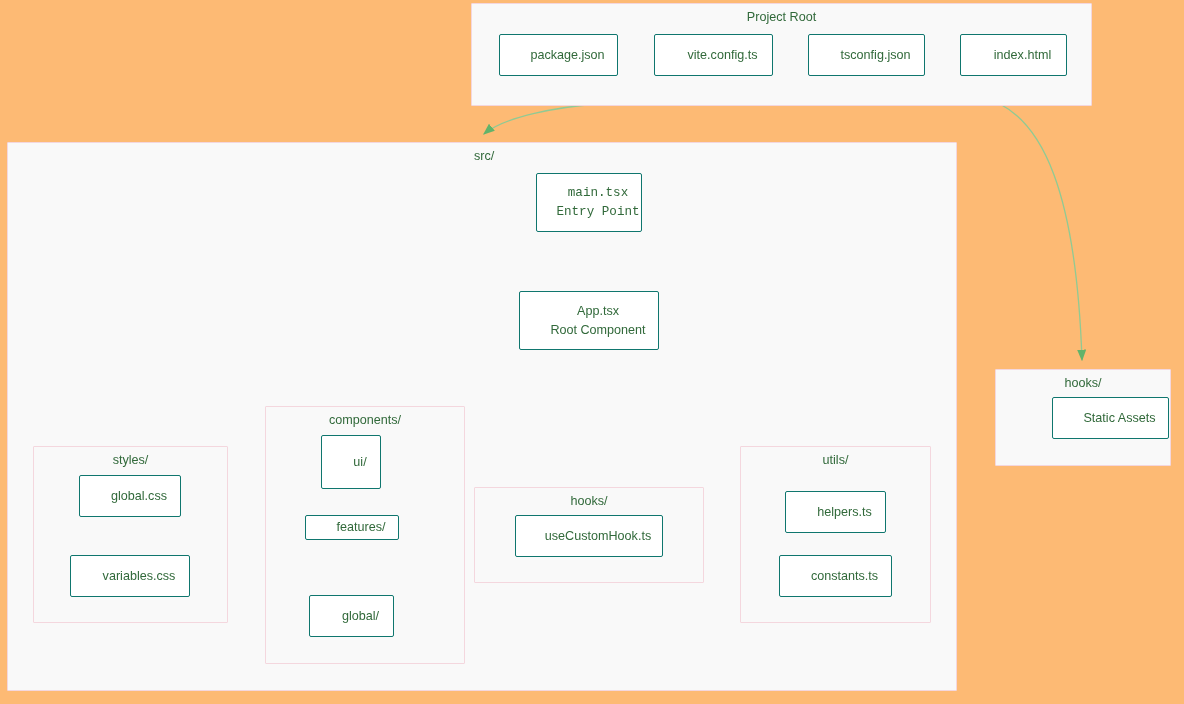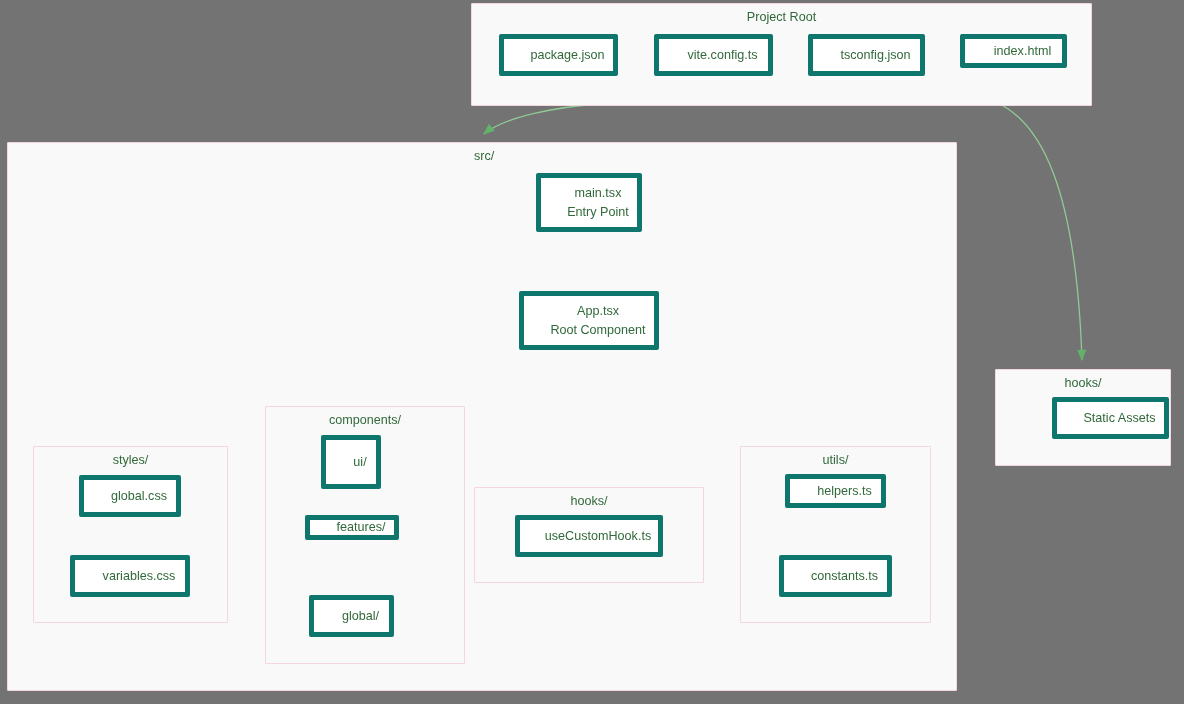--- a/index.html
+++ b/index.html
@@ -10,21 +10,21 @@
   body {
     font-family: "Liberation Sans", sans-serif;
     width: 1184px;
     height: 704px;
     overflow: hidden;
   }
   #canvas {
     position: relative;
     width: 1184px;
     height: 704px;
-    background: #737373;
+    background: #fdba74;
   }
   #edges {
     position: absolute;
     left: 0;
     top: 0;
     width: 1184px;
     height: 704px;
     pointer-events: none;
   }
   
@@ -47,21 +47,21 @@
     line-height: 14px;
   }
   .cluster-label.left-aligned {
     text-align: left;
     padding-left: 466px;
   }
   
   .node {
     position: absolute;
     background: #ffffff;
-    border: 5px solid #0f766e;
+    border: 1px solid #0f766e;
     border-radius: 2px;
     box-sizing: border-box;
     display: flex;
     flex-direction: column;
     align-items: center;
     justify-content: center;
     font-size: 12.6px;
     color: #31693a;
     line-height: 18.6px;
     white-space: nowrap;
@@ -99,29 +99,29 @@
   </div>
   <div class="node" style="left:499px; top:34px; width:119px; height:42px;">
     <span>package.json</span>
   </div>
   <div class="node" style="left:654px; top:34px; width:119px; height:42px;">
     <span>vite.config.ts</span>
   </div>
   <div class="node" style="left:808px; top:34px; width:117px; height:42px;">
     <span>tsconfig.json</span>
   </div>
-  <div class="node" style="left:960px; top:34px; width:107px; height:34px;">
+  <div class="node" style="left:960px; top:34px; width:107px; height:42px;">
     <span>index.html</span>
   </div>
 
   <div class="cluster" style="left:7px; top:142px; width:950px; height:549px;">
     <div class="cluster-label left-aligned">src/</div>
   </div>
 
-  <div class="node" style="left:536px; top:173px; width:106px; height:59px;">
+  <div class="node" style="left:536px; top:173px; width:106px; height:59px;font-family:Liberation Mono, monospace;">
     <span>main.tsx</span>
     <span class="line2">Entry Point</span>
   </div>
   <div class="node" style="left:519px; top:291px; width:140px; height:59px;">
     <span>App.tsx</span>
     <span class="line2">Root Component</span>
   </div>
 
   <div class="cluster" style="left:33px; top:446px; width:195px; height:177px;">
     <div class="cluster-label">styles/</div>
@@ -149,21 +149,21 @@
   <div class="cluster" style="left:474px; top:487px; width:230px; height:96px;">
     <div class="cluster-label">hooks/</div>
   </div>
   <div class="node" style="left:515px; top:515px; width:148px; height:42px;">
     <span>useCustomHook.ts</span>
   </div>
 
   <div class="cluster" style="left:740px; top:446px; width:191px; height:177px;">
     <div class="cluster-label">utils/</div>
   </div>
-  <div class="node" style="left:785px; top:474px; width:101px; height:34px;">
+  <div class="node" style="left:785px; top:491px; width:101px; height:42px;">
     <span>helpers.ts</span>
   </div>
   <div class="node" style="left:779px; top:555px; width:113px; height:42px;">
     <span>constants.ts</span>
   </div>
 
   <div class="cluster" style="left:995px; top:369px; width:176px; height:97px;">
     <div class="cluster-label">hooks/</div>
   </div>
   <div class="node" style="left:1024px; top:397px; width:117px; height:42px;margin-left:28px;">

